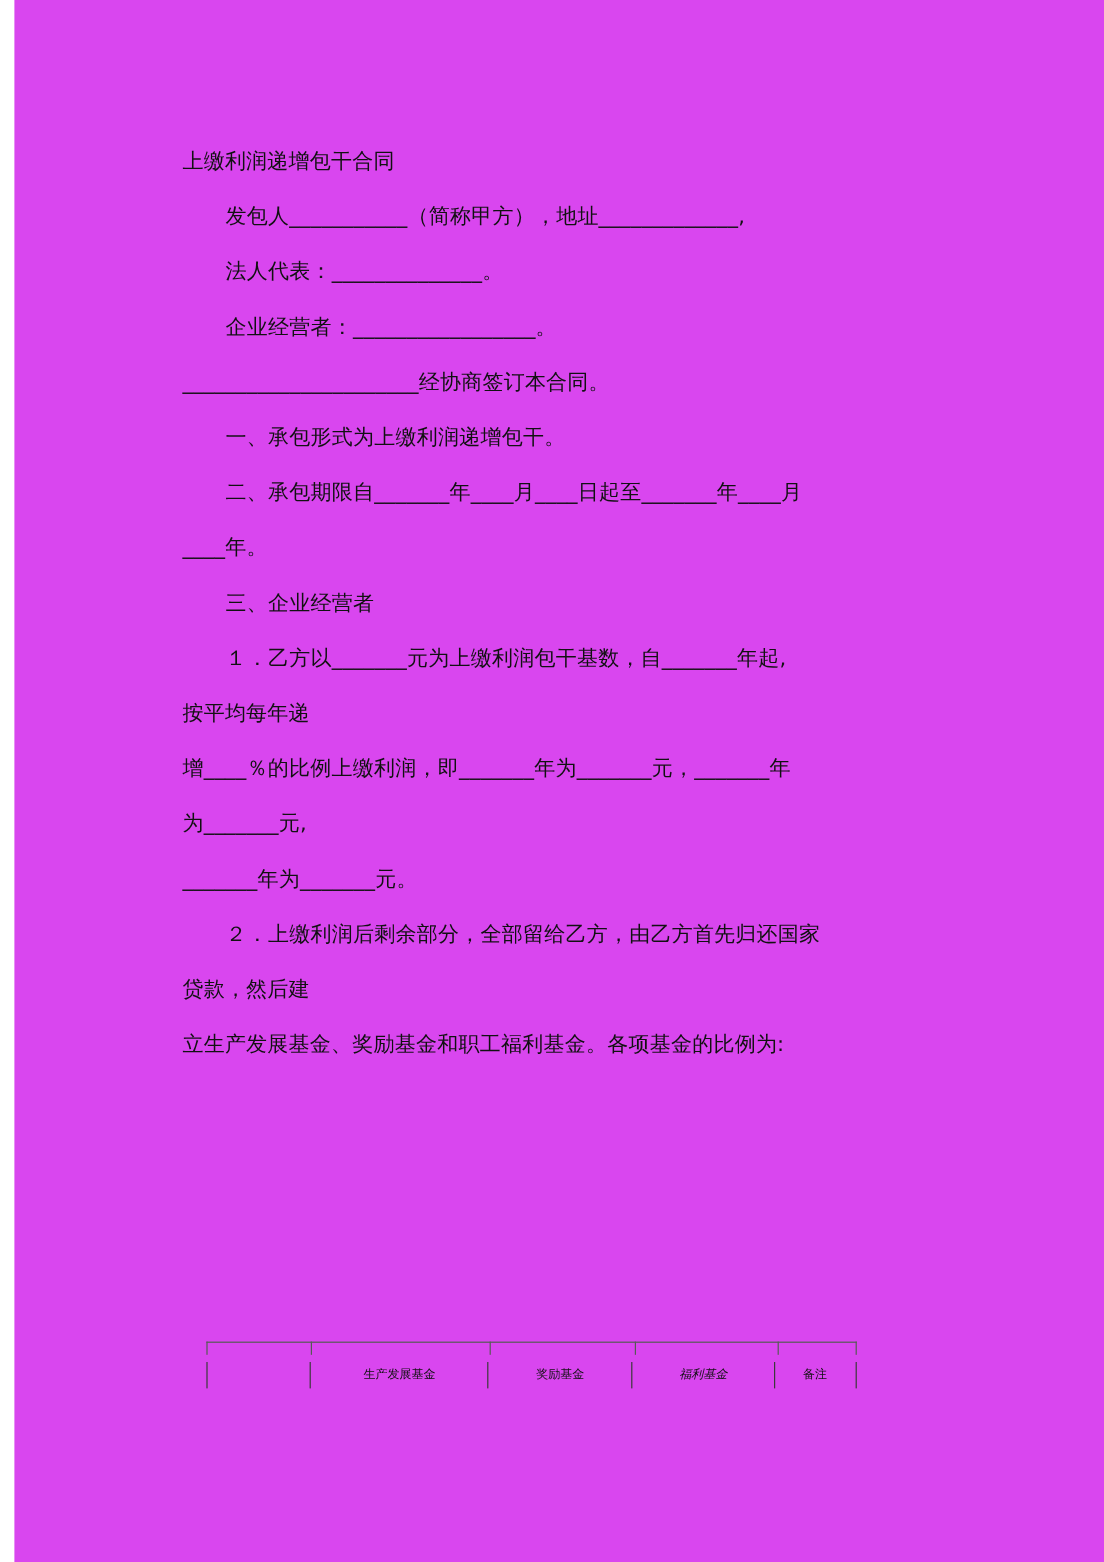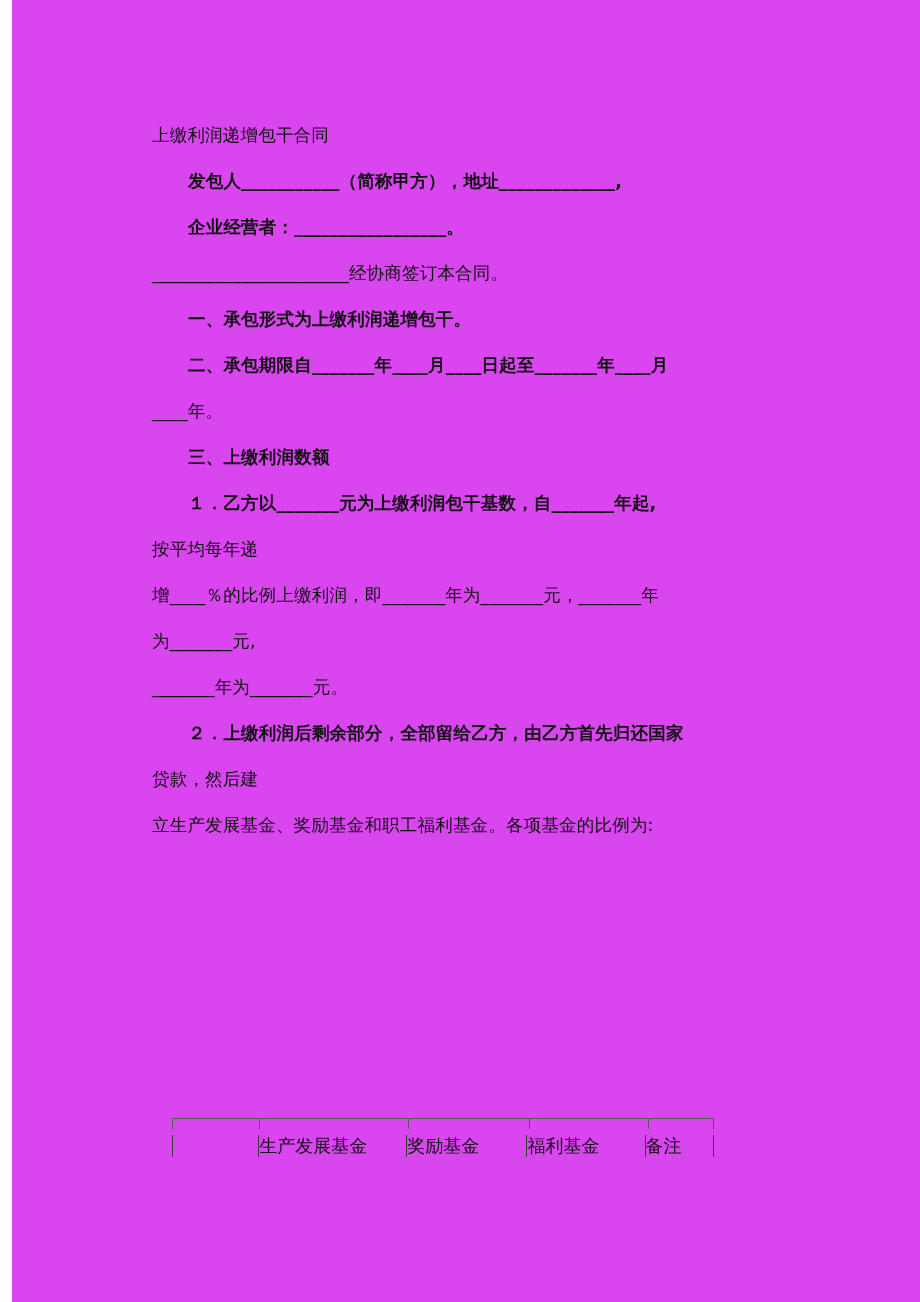--- a/index.html
+++ b/index.html
@@ -33,21 +33,20 @@
   }
   .line {
     font-size: 17.5px;
     line-height: 46px;
     white-space: pre-wrap;
     letter-spacing: 0.2px;
     color: #111111;
   }
   .line.indent {
     text-indent: 36px;
-    font-weight: bold;
   }
   .line.title {
     text-indent: 0;
   }
   
   .fund-table-wrap {
     position: absolute;
     left: 160px;
     top: 1118px;
     width: 542px;
@@ -74,46 +73,47 @@
     align-items: center;
     height: 34px;
   }
   .fund-sep {
     width: 1px;
     height: 22px;
     background: #3a3a3a;
     flex: 0 0 1px;
   }
   .fund-cell {
-    font-size: 18px;
+    font-size: 10px;
     line-height: 22px;
-    text-align: left;
+    text-align: center;
     color: #111111;
     white-space: nowrap;
   }
   .fund-cell.c0 { width: 86px; }
   .fund-cell.c1 { width: 148px; }
   .fund-cell.c2 { width: 120px; }
-  .fund-cell.c3 { width: 118px; }
+  .fund-cell.c3 { width: 118px; font-style: italic; }
   .fund-cell.c4 { width: 68px; }
 </style>
 </head>
 <body>
 
 <div class="page">
 
   <div class="doc-body">
     <div class="line title">上缴利润递增包干合同</div>
     <div class="line indent">发包人___________（简称甲方），地址_____________,</div>
+    <div class="line indent">法人代表：______________。</div>
     <div class="line indent">企业经营者：_________________。</div>
     <div class="line">______________________经协商签订本合同。</div>
     <div class="line indent">一、承包形式为上缴利润递增包干。</div>
     <div class="line indent">二、承包期限自_______年____月____日起至_______年____月</div>
     <div class="line">____年。</div>
-    <div class="line indent">三、上缴利润数额</div>
+    <div class="line indent">三、企业经营者</div>
     <div class="line indent">１．乙方以_______元为上缴利润包干基数，自_______年起,</div>
     <div class="line">按平均每年递</div>
     <div class="line">增____％的比例上缴利润，即_______年为_______元，_______年</div>
     <div class="line">为_______元,</div>
     <div class="line">_______年为_______元。</div>
     <div class="line indent">２．上缴利润后剩余部分，全部留给乙方，由乙方首先归还国家</div>
     <div class="line">贷款，然后建</div>
     <div class="line">立生产发展基金、奖励基金和职工福利基金。各项基金的比例为:</div>
   </div>
 

